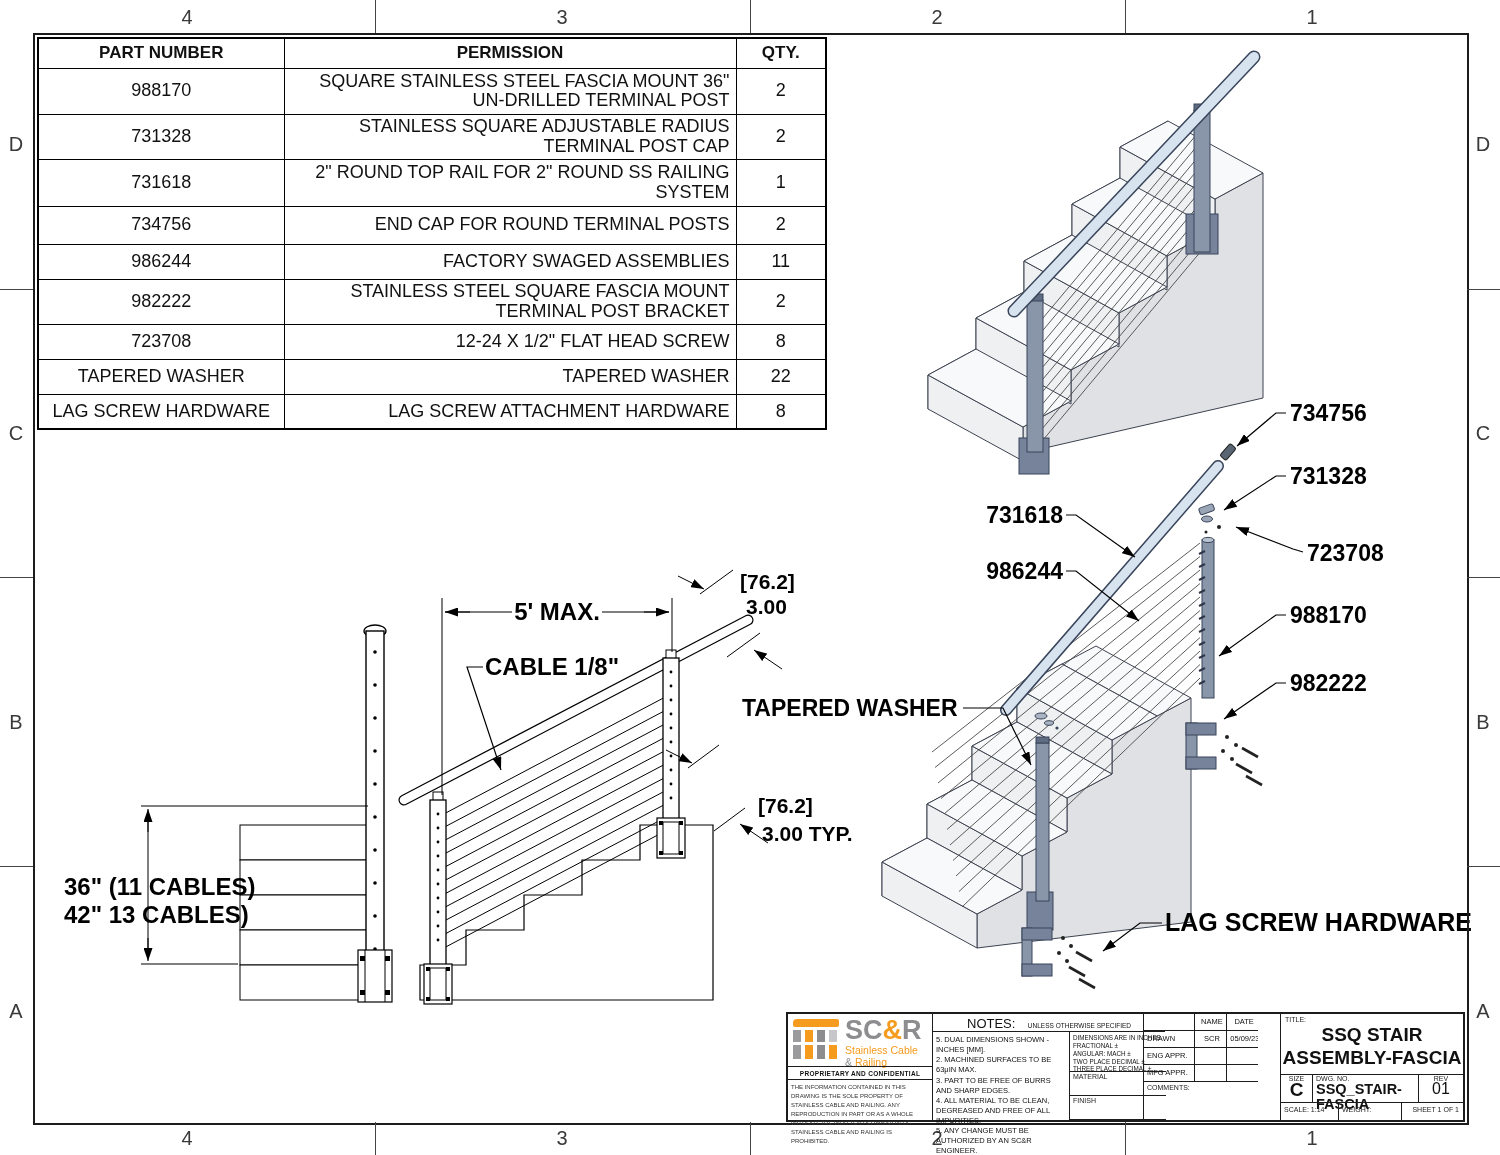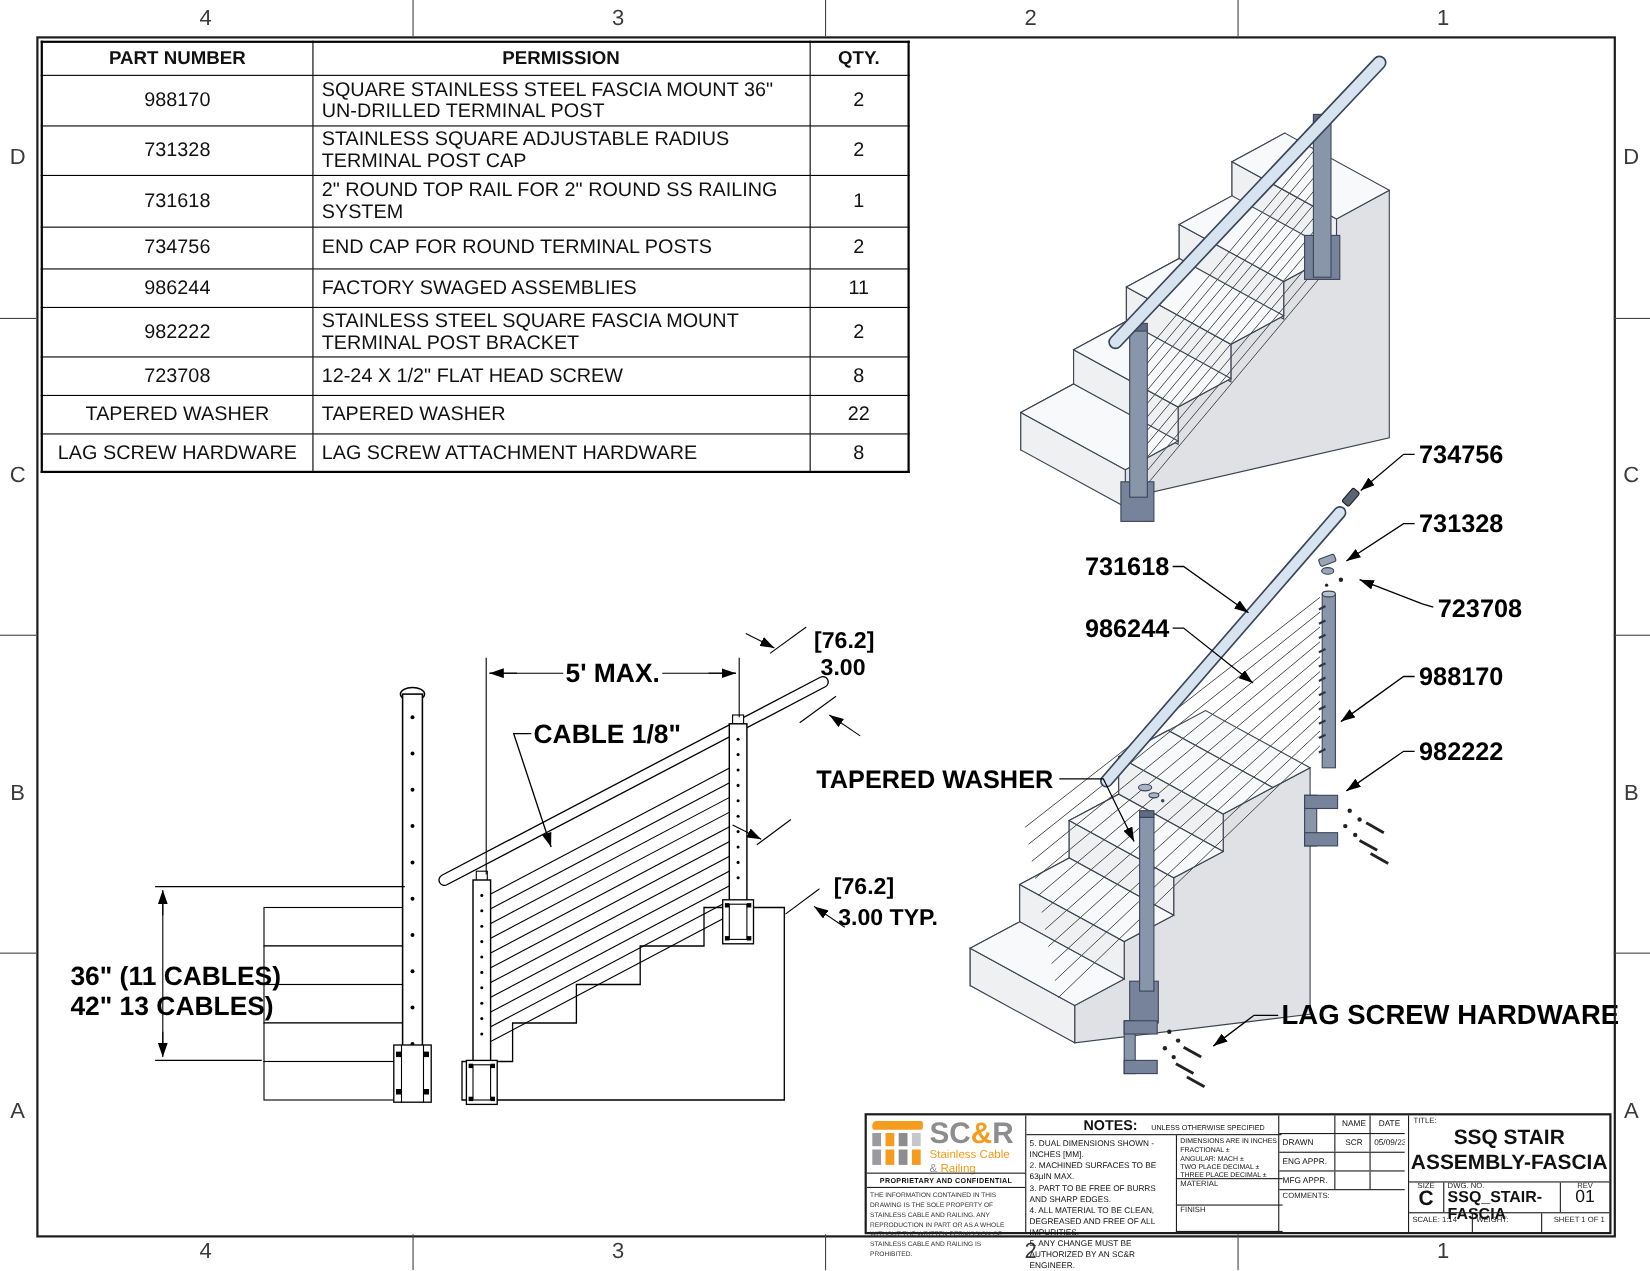--- a/index.html
+++ b/index.html
@@ -8,21 +8,21 @@
   
   .frame{position:absolute;left:33px;top:33px;width:1432px;height:1088px;border:2px solid #1c1c1c;}
   .ztick{position:absolute;background:#444;}
   .zlab{position:absolute;font-size:20px;color:#3a3a3a;transform:translate(-50%,-50%);}
   
   .ptable{position:absolute;left:37px;top:37px;border-collapse:collapse;table-layout:fixed;
           font-size:18px;line-height:1.08;}
   .ptable th,.ptable td{border:1px solid #000;padding:1px 6px;vertical-align:middle;overflow:hidden;}
   .ptable th{font-size:17px;font-weight:bold;text-align:center;margin-left:21px;}
   .ptable td.c{text-align:center;}
-  .ptable td.l{text-align:left;padding-left:8px;}
+  .ptable td.l{text-align:right;padding-left:8px;}
   .ptable{border:2px solid #000;}
   
   .tblock{position:absolute;left:786px;top:1012px;width:679px;height:110px;border:2px solid #1c1c1c;
           box-sizing:border-box;background:#fff;}
   .tb-cell{position:absolute;box-sizing:border-box;}
   .brdL{border-left:1.5px solid #1c1c1c;}
   .tiny{font-size:7px;color:#222;}
   .logo-icon{position:absolute;left:5px;top:5px;width:48px;height:42px;}
   .logo-icon div{position:absolute;}
   .prop-bar{position:absolute;left:0;top:52px;width:100%;height:14px;border-top:1.2px solid #1c1c1c;
@@ -485,42 +485,42 @@
         <div style="font-size:27px;font-weight:bold;color:#8d8d90"><span>SC</span><span style="color:#F59B1E">&amp;</span><span>R</span></div>
         <div style="font-size:10.5px;color:#F59B1E;margin-top:1px">Stainless Cable</div>
         <div style="font-size:10.5px;margin-top:1px"><span style="color:#8d8d90">&amp;</span> <span style="color:#F59B1E">Railing</span></div>
       </div>
       <div class="prop-bar">PROPRIETARY AND CONFIDENTIAL</div>
       <div class="prop-txt">THE INFORMATION CONTAINED IN THIS DRAWING IS THE SOLE PROPERTY OF STAINLESS CABLE AND RAILING. ANY REPRODUCTION IN PART OR AS A WHOLE WITHOUT THE WRITTEN PERMISSION OF STAINLESS CABLE AND RAILING IS PROHIBITED.</div>
     </div>
 
     <div class="tb-cell brdL" style="left:144px;top:0;width:233px;height:106px">
       <div style="position:absolute;left:0;top:0;width:100%;height:18px;border-bottom:1px solid #1c1c1c;box-sizing:border-box">
-        <span style="font-size:13px;font-weight:bold;margin-left:52px">NOTES:</span>
+        <span style="font-size:13px;font-weight:normal;margin-left:34px">NOTES:</span>
         <span style="font-size:6.5px;margin-left:8px">UNLESS OTHERWISE SPECIFIED</span>
       </div>
       <div style="position:absolute;left:3px;top:21px;width:132px;font-size:7.5px;line-height:1.35;color:#111">
         <div>5. DUAL DIMENSIONS SHOWN - INCHES [MM].</div>
         <div>2. MACHINED SURFACES TO BE 63μIN MAX.</div>
         <div>3. PART TO BE FREE OF BURRS AND SHARP EDGES.</div>
         <div>4. ALL MATERIAL TO BE CLEAN, DEGREASED AND FREE OF ALL IMPURITIES.</div>
         <div>5. ANY CHANGE MUST BE AUTHORIZED BY AN SC&amp;R ENGINEER.</div>
       </div>
       <div style="position:absolute;left:136px;top:18px;width:97px;height:40px;border-left:1px solid #1c1c1c;border-bottom:1px solid #1c1c1c;box-sizing:border-box;padding:2px 0 0 3px;font-size:6.3px;line-height:1.25">
         <div>DIMENSIONS ARE IN INCHES</div>
         <div>FRACTIONAL ±</div>
         <div>ANGULAR: MACH ±</div>
         <div>TWO PLACE DECIMAL ±</div>
         <div>THREE PLACE DECIMAL ±</div>
       </div>
       <div style="position:absolute;left:136px;top:58px;width:97px;height:24px;border-left:1px solid #1c1c1c;border-bottom:1px solid #1c1c1c;box-sizing:border-box;padding:1px 0 0 3px" class="tiny">MATERIAL</div>
       <div style="position:absolute;left:136px;top:82px;width:97px;height:24px;border-left:1px solid #1c1c1c;box-sizing:border-box;padding:1px 0 0 3px;border-bottom:1px solid #1c1c1c" class="tiny">FINISH</div>
     </div>
 
-    <div class="tb-cell brdL" style="left:374px;top:0;width:115px;height:106px">
+    <div class="tb-cell brdL" style="left:355px;top:0;width:115px;height:106px">
       <div class="nrow">
         <div style="width:50px"></div>
         <div style="width:33px;border-left:1px solid #1c1c1c;text-align:center">NAME</div>
         <div style="width:32px;border-left:1px solid #1c1c1c;text-align:center">DATE</div>
       </div>
       <div class="nrow">
         <div style="width:50px">DRAWN</div>
         <div style="width:33px;border-left:1px solid #1c1c1c;text-align:center">SCR</div>
         <div style="width:32px;border-left:1px solid #1c1c1c;text-align:center">05/09/23</div>
       </div>

